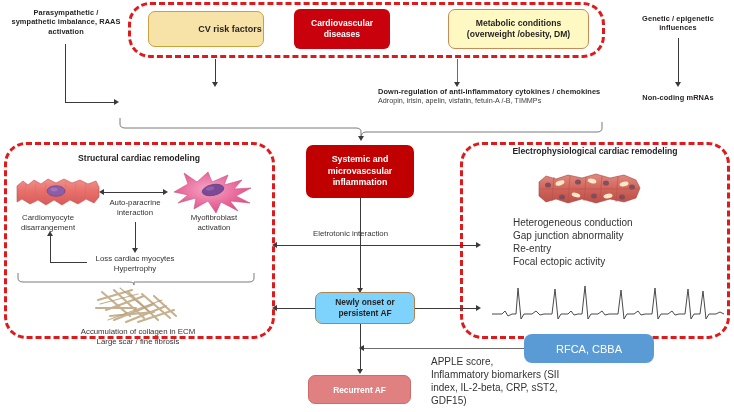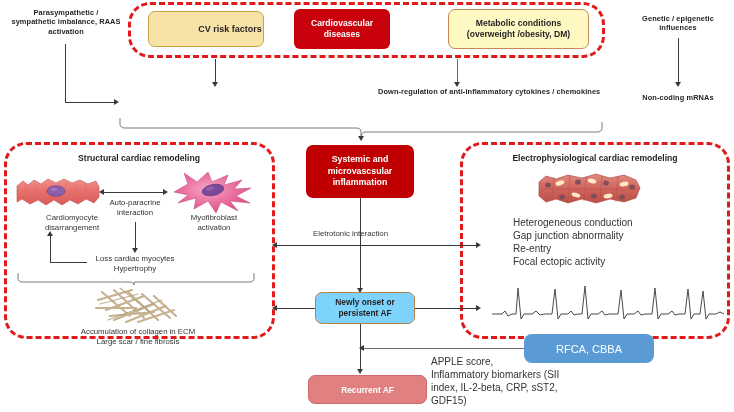--- a/index.html
+++ b/index.html
@@ -66,20 +66,21 @@
 <div class="ln lnv abs ln-g" style="left:457px;top:59px;width:1px;height:25px;"></div>
 <div class="arw arw-d abs" style="left:454px;top:82px;"></div>
 
 <div class="ln lnv abs" style="left:678px;top:38px;width:1px;height:46px;"></div>
 <div class="arw arw-d abs" style="left:675px;top:82px;"></div>
 
 <div class="abs" style="left:121px;top:87px;width:244px;">
 </div>
 <div class="abs" style="left:378px;top:87px;width:250px;">
   <div class="hdr-bold">Down-regulation of anti-inflammatory cytokines / chemokines</div>
+  <div class="body-txt">Adropin, irisin, apelin, visfatin, fetuin-A /-B, TIMMPs</div>
 </div>
 
 <svg class="abs" style="left:118px;top:116px;" width="500" height="26">
   <path d="M2,2 L2,8 Q2,12 7,12 L238,12 Q243,12 243,16 L243,22 Q243,16 248,16 L479,16 Q484,16 484,12 L484,6" fill="none" stroke="#6b6b6b" stroke-width="0.9"></path>
 </svg>
 <div class="arw arw-d abs" style="left:358px;top:136px;"></div>
 
 <div class="abs box box-infl" style="left:306px;top:145px;width:108px;height:53px;">Systemic and<br>microvascsular<br>inflammation</div>
 
 <div class="dash" style="left:4px;top:142px;width:271px;height:197px;"></div>
@@ -99,21 +100,21 @@
     <path d="M12,12 L10,29"></path>
       <path d="M22,10 L20,31"></path>
       <path d="M32,11 L30,30"></path>
     <path d="M52,9 L50,31"></path>
       <path d="M62,11 L60,30"></path>
       <path d="M72,11 L70,29"></path>
   </g>
   <ellipse cx="42" cy="19" rx="9" ry="5.2" fill="#8b5fa8" stroke="#6d3f8c" stroke-width="0.7"></ellipse>
   <ellipse cx="40" cy="17.5" rx="3.6" ry="1.9" fill="#a97cc4" opacity="0.7"></ellipse>
 </svg>
-<div class="abs cap ctr" style="left:24px;top:213px;width:96px;">Cardiomyocyte<br>disarrangement</div>
+<div class="abs cap ctr" style="left:0;top:213px;width:96px;">Cardiomyocyte<br>disarrangement</div>
 
 <svg class="abs" style="left:172px;top:170px;" width="82" height="44">
   <defs>
     <radialGradient id="mfG" cx="45%" cy="42%" r="62%">
       <stop offset="0%" stop-color="#f4a8c8"></stop>
         <stop offset="55%" stop-color="#ea6f9f"></stop>
       <stop offset="100%" stop-color="#d94d86"></stop>
     </radialGradient>
   </defs>
   <path d="M2,22 L16,14 L12,3 L25,12 L36,2 L40,12 L56,5 L52,15 L70,10 L62,19 L79,18 L64,26
@@ -157,21 +158,21 @@
   </g>
   <g stroke="#b09a76" stroke-width="1.1" stroke-linecap="round" opacity="0.8">
     <path d="M8,18 L46,8"></path>
       <path d="M28,2 L58,26"></path>
       <path d="M16,34 L70,14"></path>
   </g>
 </svg>
 <div class="abs cap ctr" style="left:38px;top:327px;width:200px;">Accumulation of collagen in ECM<br>Large scar / fine fibrosis</div>
 
 <div class="dash" style="left:460px;top:142px;width:270px;height:197px;"></div>
-<div class="abs sec-title ctr" style="left:466px;top:153px;width:258px;">Electrophysiological cardiac remodeling</div>
+<div class="abs sec-title ctr" style="left:466px;top:146px;width:258px;">Electrophysiological cardiac remodeling</div>
 
 <svg class="abs" style="left:538px;top:172px;" width="104" height="34">
   <defs>
     <linearGradient id="tsG" x1="0" y1="0" x2="0" y2="1">
       <stop offset="0%" stop-color="#e08a80"></stop>
         <stop offset="50%" stop-color="#d0655c"></stop>
       <stop offset="100%" stop-color="#bc4f48"></stop>
     </linearGradient>
   </defs>
   <path d="M1,10 L8,4 L18,7 L30,3 L44,6 L58,2 L72,6 L86,3 L98,8 L102,16
@@ -225,20 +226,20 @@
 <div class="abs box box-af" style="left:315px;top:292px;width:100px;height:32px;">Newly onset or<br>persistent AF</div>
 
 <div class="ln lnh abs" style="left:275px;top:308px;width:40px;height:1px;"></div>
 <div class="arw arw-l abs" style="left:272px;top:305px;"></div>
 <div class="ln lnh abs" style="left:415px;top:308px;width:63px;height:1px;"></div>
 <div class="arw arw-r abs" style="left:476px;top:305px;"></div>
 
 <div class="ln lnv abs" style="left:360px;top:324px;width:1px;height:48px;"></div>
 <div class="arw arw-d abs" style="left:357px;top:369px;"></div>
 
-<div class="abs box box-rec" style="left:308px;top:375px;width:119px;height:29px;">Recurrent AF</div>
+<div class="abs box box-rec" style="left:308px;top:375px;width:103px;height:29px;">Recurrent AF</div>
 
 <div class="abs box box-rfca" style="left:524px;top:334px;width:130px;height:29px;">RFCA, CBBA</div>
 
 <div class="ln lnh abs ln-g" style="left:364px;top:348px;width:160px;height:1px;"></div>
 <div class="arw arw-l abs" style="left:359px;top:345px;"></div>
 
 <div class="abs body-txt-l" style="left:431px;top:355px;width:130px;">APPLE score,<br>Inflammatory biomarkers (SII<br>index, IL-2-beta, CRP, sST2,<br>GDF15)</div>
 
 </body></html>

